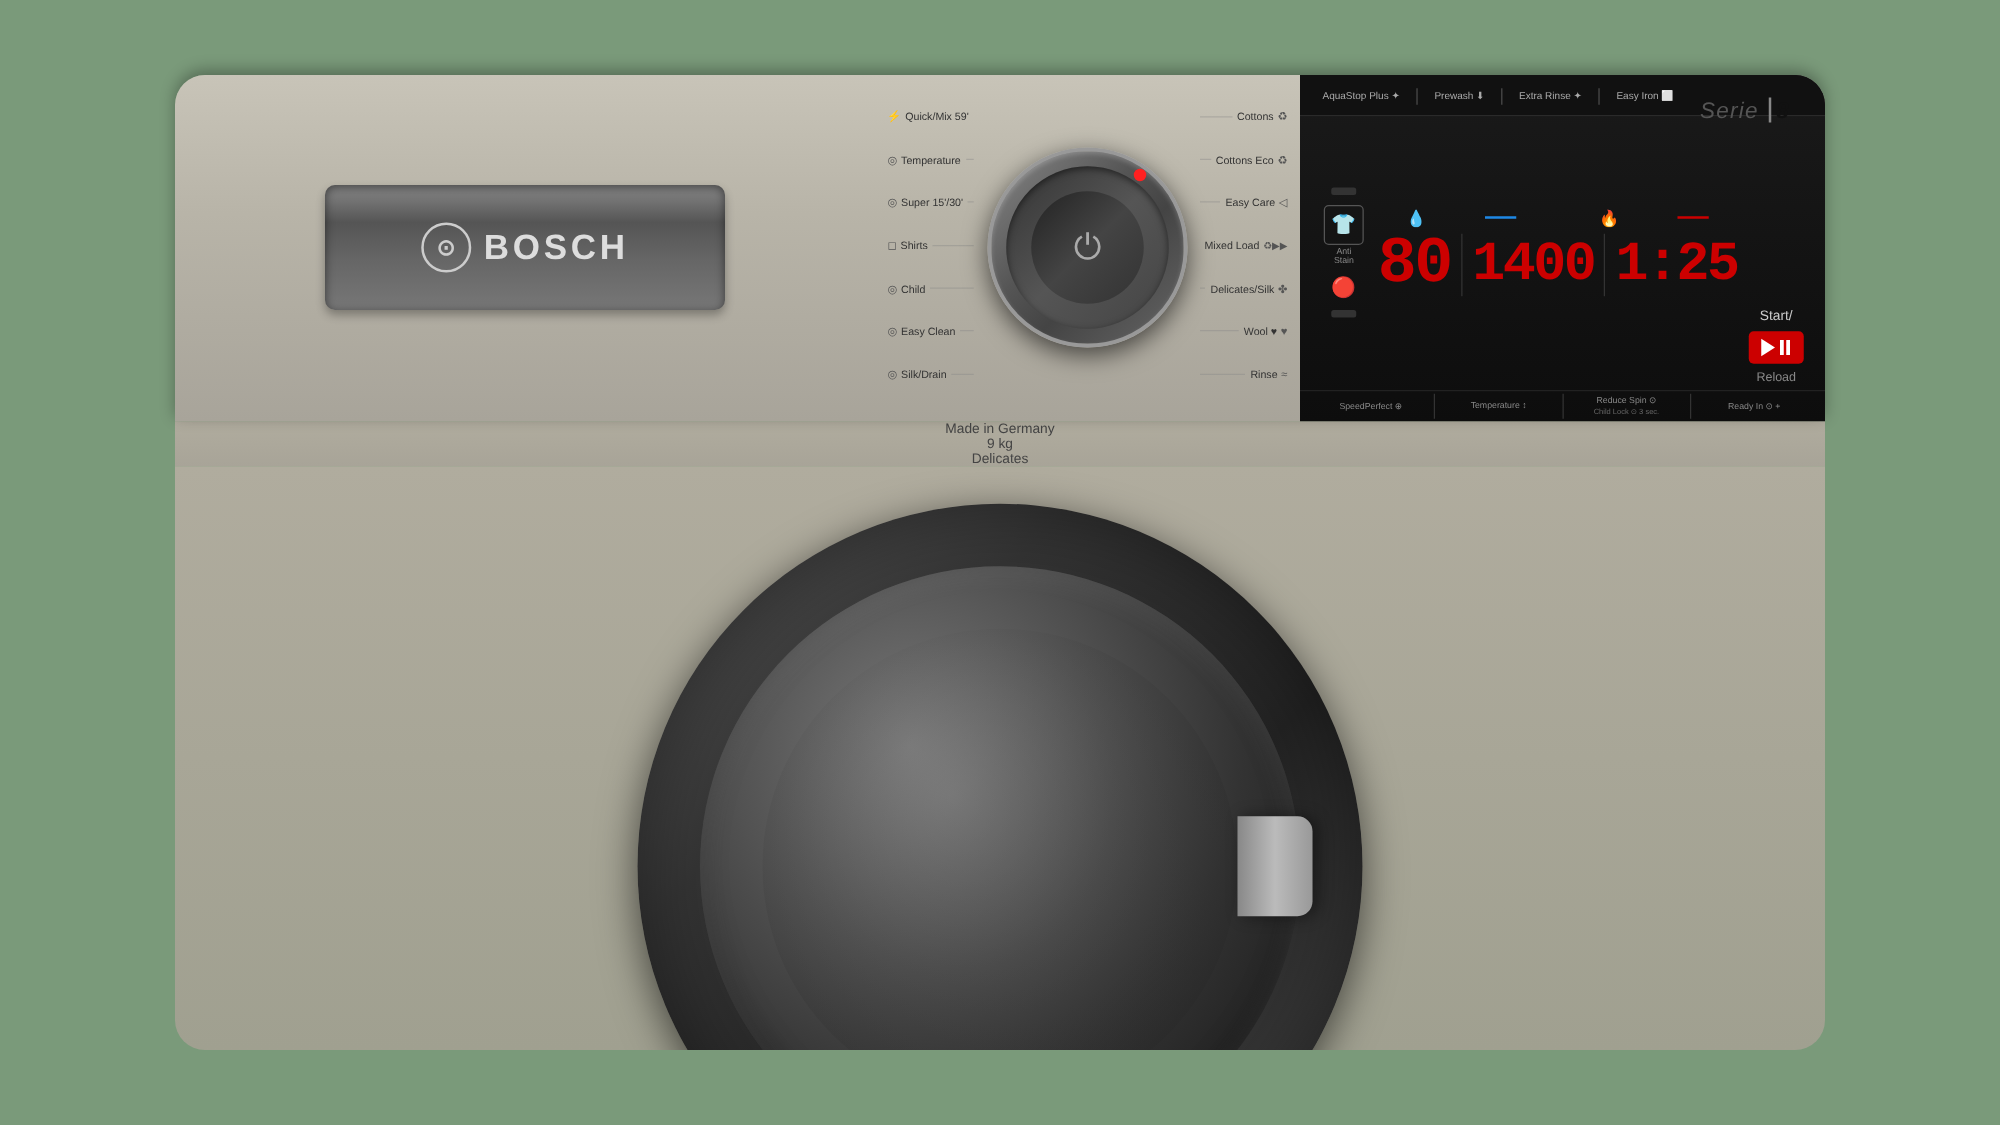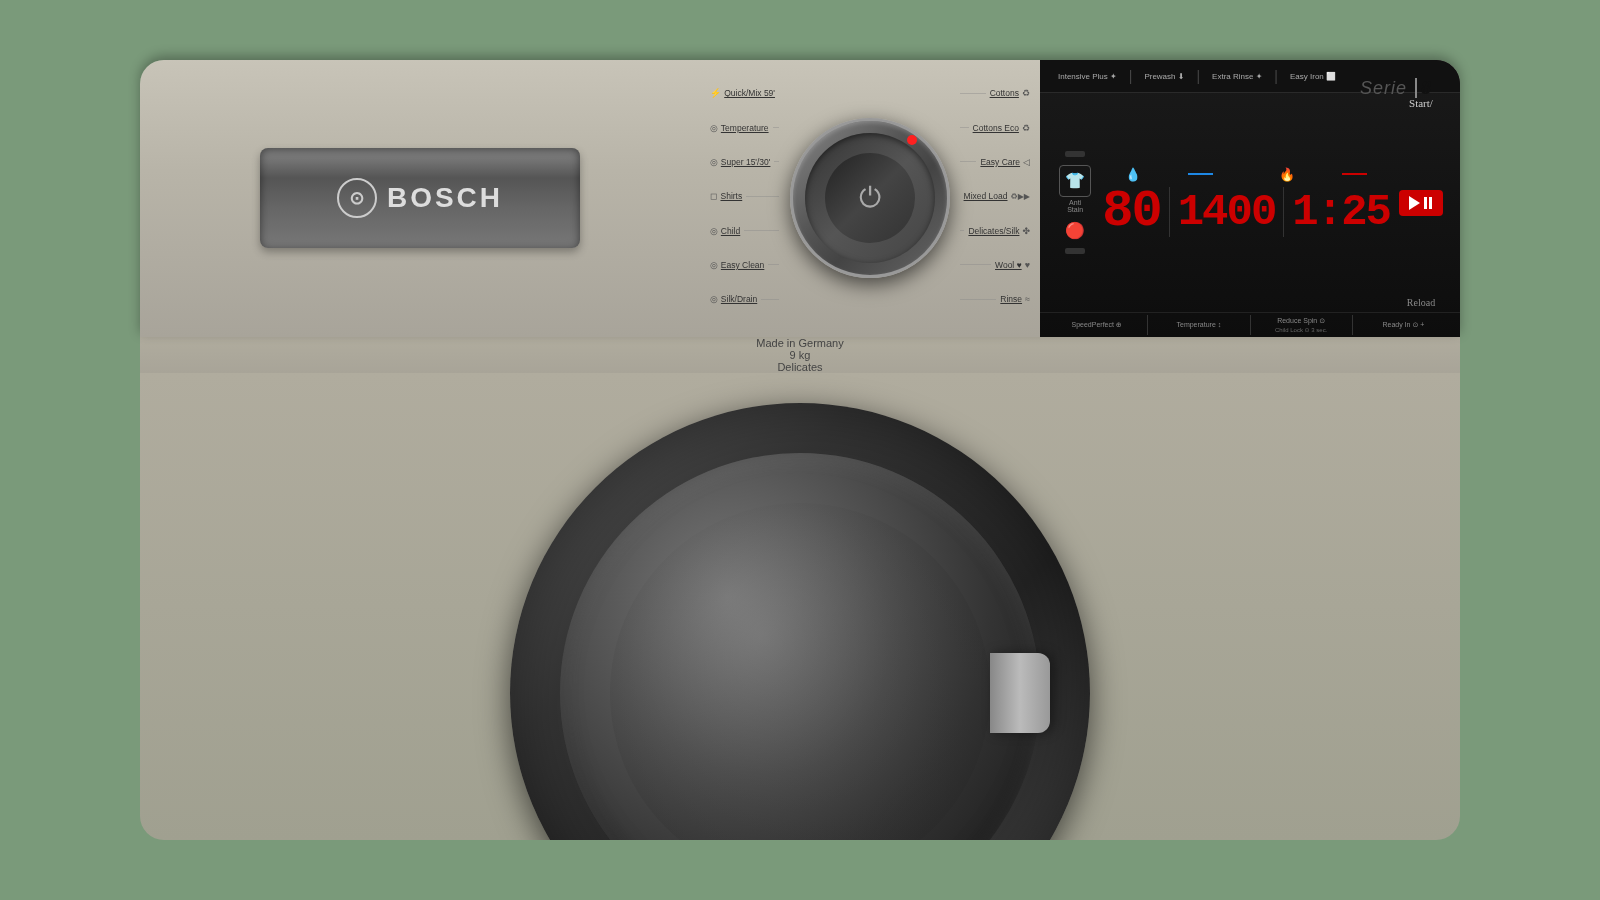--- a/index.html
+++ b/index.html
@@ -313,23 +313,22 @@
       height: 20px;
       background: #333;
     }
 
     
     .display-right {
       width: 80px;
       display: flex;
       flex-direction: column;
       align-items: center;
-      justify-content: space-between;
+      justify-content: flex-end;
       gap: 6px;
-      font-family: Liberation Serif, serif;
     }
 
     .start-label {
       font-size: 11px;
       color: #ccc;
       text-align: center;
     }
 
     .play-pause-btn {
       width: 44px;
@@ -460,21 +459,20 @@
       display: flex;
       align-items: center;
       margin-bottom: 4px;
       position: relative;
     }
 
     .label-text {
       font-size: 8.5px;
       color: #333;
       white-space: nowrap;
-      text-decoration: underline;
     }
 
     .label-icon {
       font-size: 9px;
       margin-right: 3px;
       color: #555;
     }
 
     .label-dash {
       flex: 1;
@@ -589,21 +587,21 @@
           <span class="label-icon" style="margin-left:3px;margin-right:0;">≈</span>
           <span class="label-text">Rinse</span>
           <div class="label-dash"></div>
         </div>
       </div>
     </div>
 
     <div class="right-section">
 
       <div class="options-row">
-        <div class="option-btn">Intensive Plus ✦</div>
+        <div class="option-btn">AquaStop Plus ✦</div>
         <span class="option-divider">|</span>
         <div class="option-btn">Prewash ⬇</div>
         <span class="option-divider">|</span>
         <div class="option-btn">Extra Rinse ✦</div>
         <span class="option-divider">|</span>
         <div class="option-btn">Easy Iron ⬜</div>
       </div>
 
       <div class="display-area">
 

